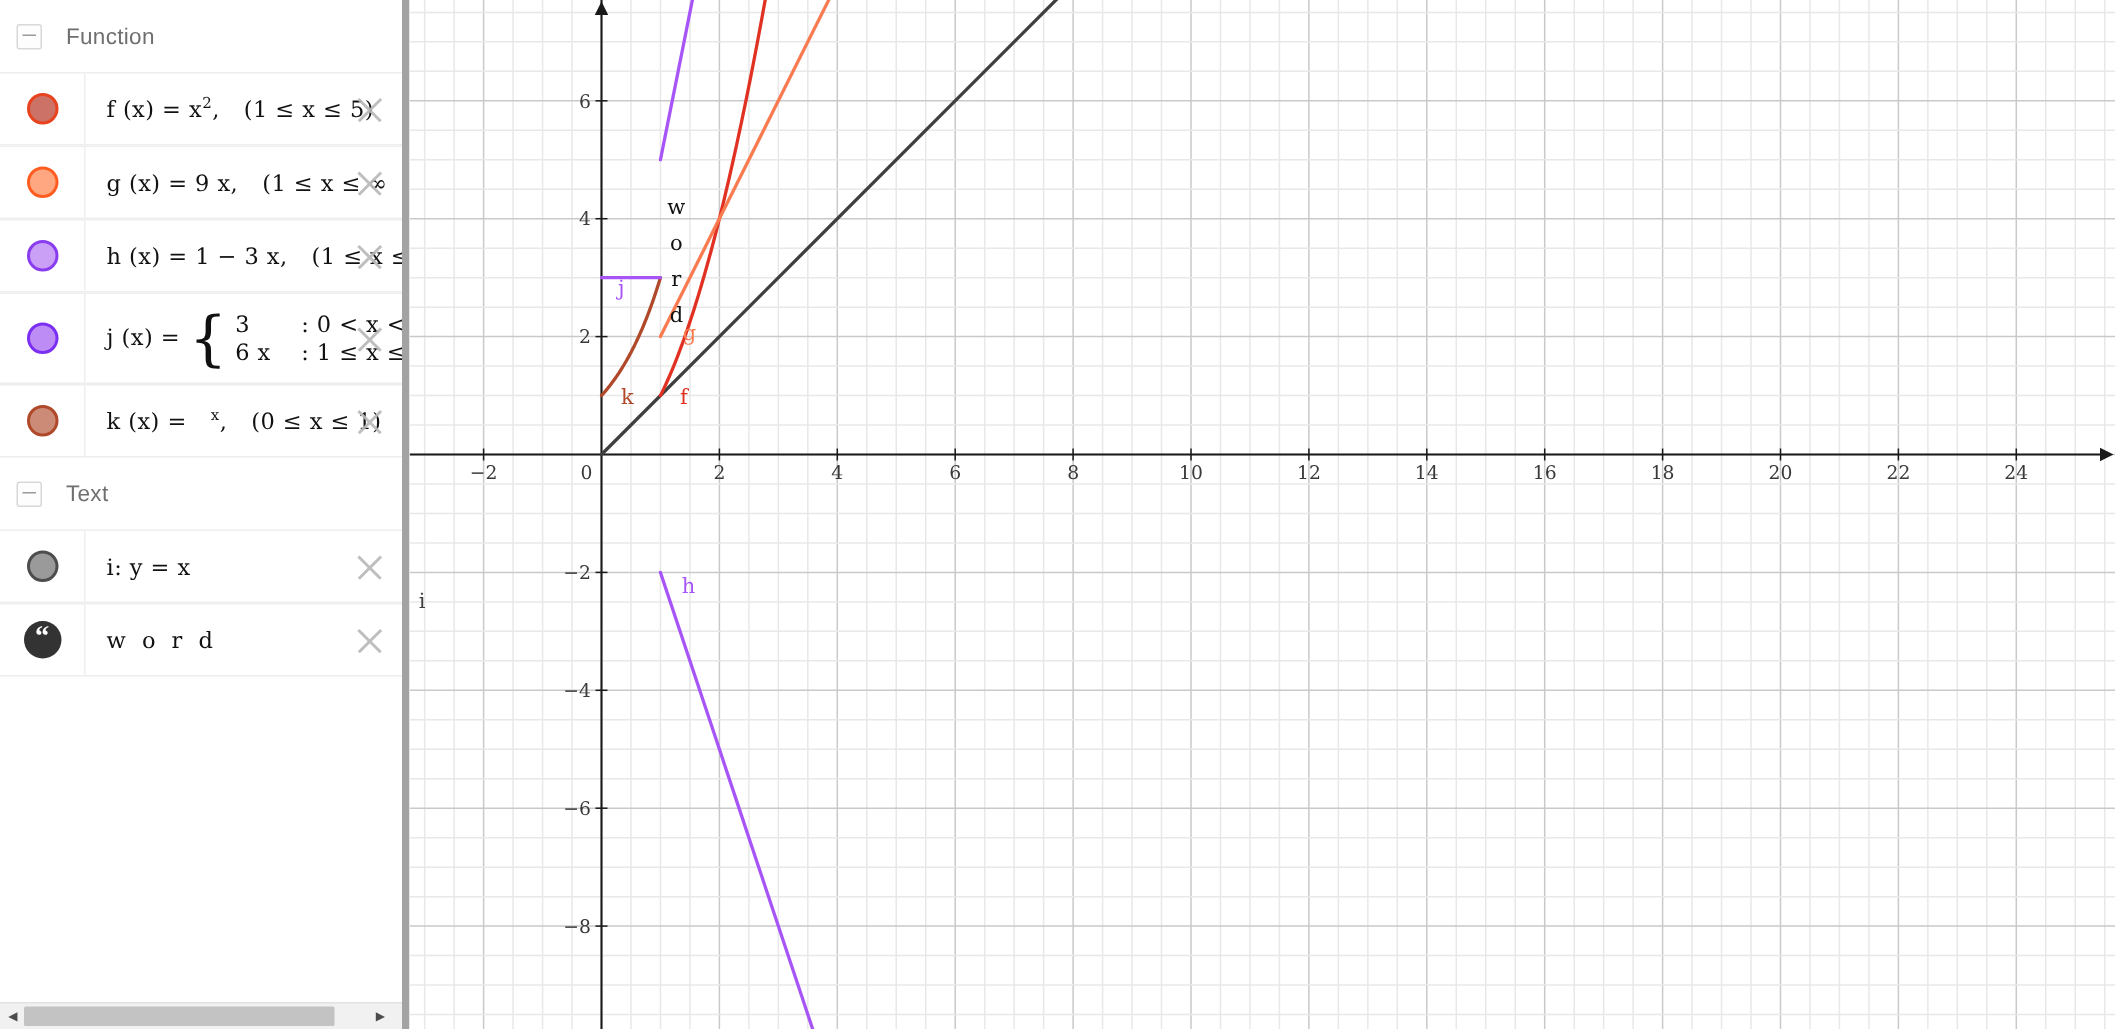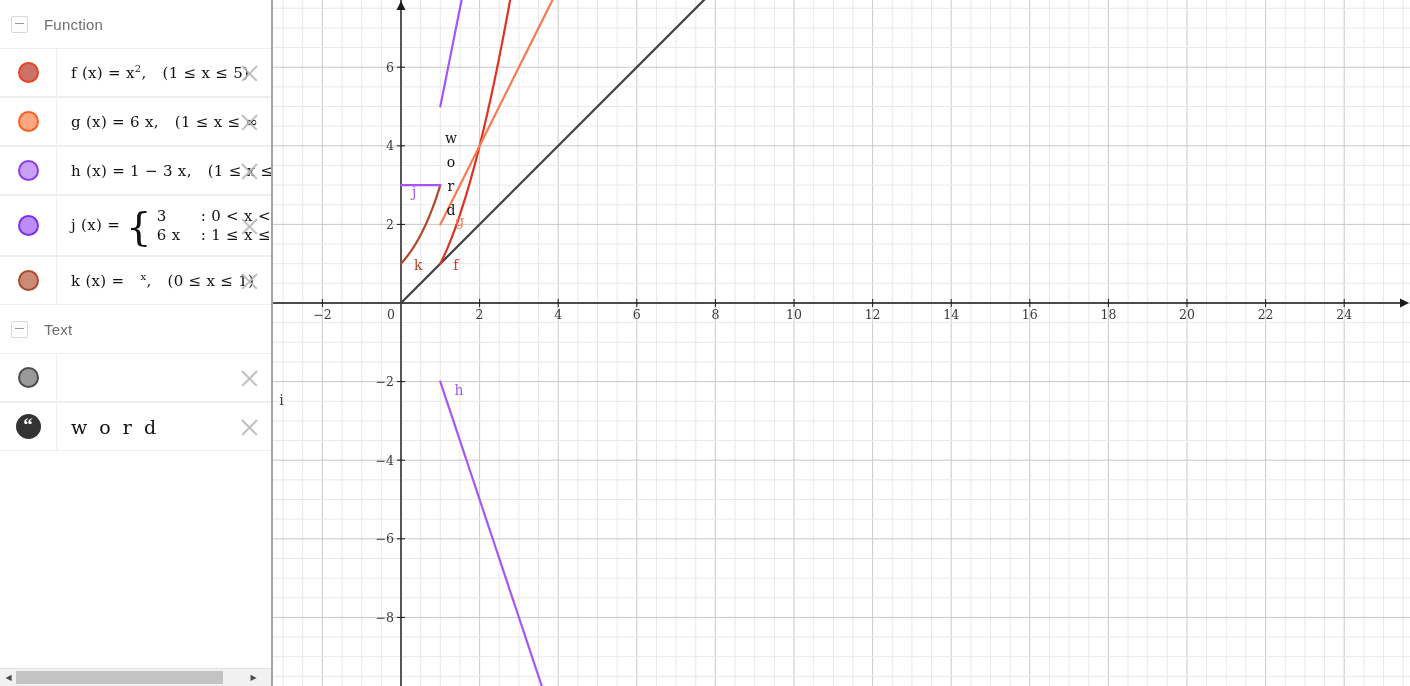--- a/index.html
+++ b/index.html
@@ -13,21 +13,21 @@
     position: relative;
     width: 1410px; height: 686px;
     display: flex;
   }
 
   
   #sidebar {
     position: relative;
     width: 273px; height: 686px;
     background: #ffffff;
-    border-right: 2px solid #a3a3a3;
+    border-right: 5px solid #a3a3a3;
     box-sizing: border-box;
     overflow: hidden;
   }
 
   .group-header {
     height: 48px;
     display: flex;
     align-items: center;
     padding-left: 11px;
     box-sizing: border-box;
@@ -159,21 +159,21 @@
     position: absolute;
     left: 0; top: 10px;
     width: 21px; height: 1.6px;
     background: #b9b9b9;
   }
   .close-x::before { transform: rotate(45deg); }
   .close-x::after  { transform: rotate(-45deg); }
 
   .text-label {
     font-family: "DejaVu Serif", serif;
-    font-size: 19px;
+    font-size: 15px;
     color: #111;
     letter-spacing: 3px;
   }
 
   
   #sb-scroll {
     position: absolute;
     left: 0; bottom: 0;
     width: 273px; height: 18px;
     background: #f1f1f1;
@@ -239,21 +239,21 @@
         <span class="expr"><span>f (x)  =  x</span><sup>2</sup><span>,</span><span class="gap"></span><span>(1 ≤ x ≤ 5)</span></span>
       </div>
       <div class="close-x"></div>
     </div>
 
     <div class="row">
       <div class="marker-cell">
         <div class="dot" id="dot-g" style="background: rgb(255, 167, 128); border-color: rgb(255, 92, 33);"></div>
       </div>
       <div class="expr-cell">
-        <span class="expr"><span>g (x)  =  6 x</span><span>,</span><span class="gap"></span><span>(1 ≤ x ≤ ∞</span></span>
+        <span class="expr"><span>g (x)  =  9 x</span><span>,</span><span class="gap"></span><span>(1 ≤ x ≤ ∞</span></span>
       </div>
       <div class="close-x"></div>
     </div>
 
     <div class="row">
       <div class="marker-cell">
         <div class="dot" id="dot-h" style="background: rgb(201, 160, 245); border-color: rgb(138, 61, 240);"></div>
       </div>
       <div class="expr-cell">
         <span class="expr"><span>h (x)  =  1 − 3 x</span><span>,</span><span class="gap"></span><span>(1 ≤ x ≤</span></span>
@@ -288,20 +288,23 @@
     </div>
 
     <div class="group-header">
       <div class="collapse-box"></div>
       <div class="group-title">Text</div>
     </div>
 
     <div class="row">
       <div class="marker-cell">
         <div class="dot dotted" id="dot-i" style="background: rgb(154, 154, 154); border-color: rgb(77, 77, 77);"></div>
+      </div>
+      <div class="expr-cell">
+        <span class="expr">i:  y  =  x</span>
       </div>
       <div class="close-x"></div>
     </div>
 
 
     <div class="row">
       <div class="marker-cell">
         <div class="quote-dot">“</div>
       </div>
       <div class="expr-cell">

